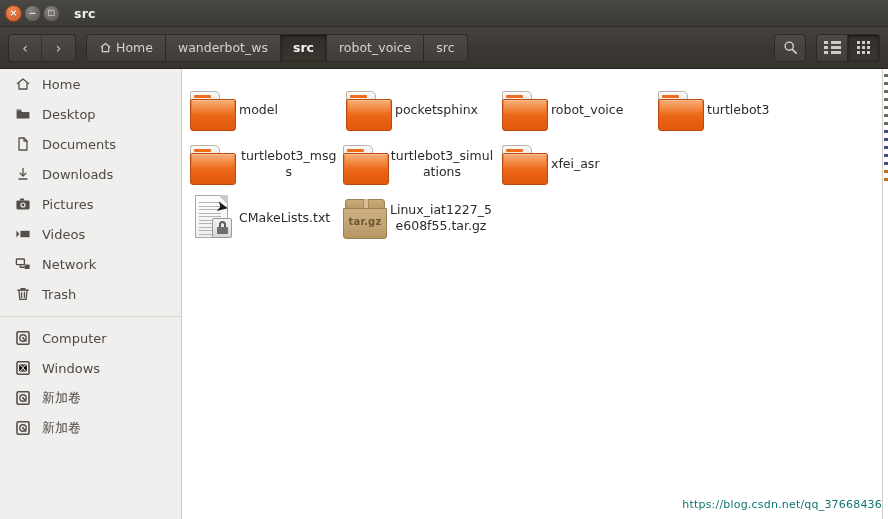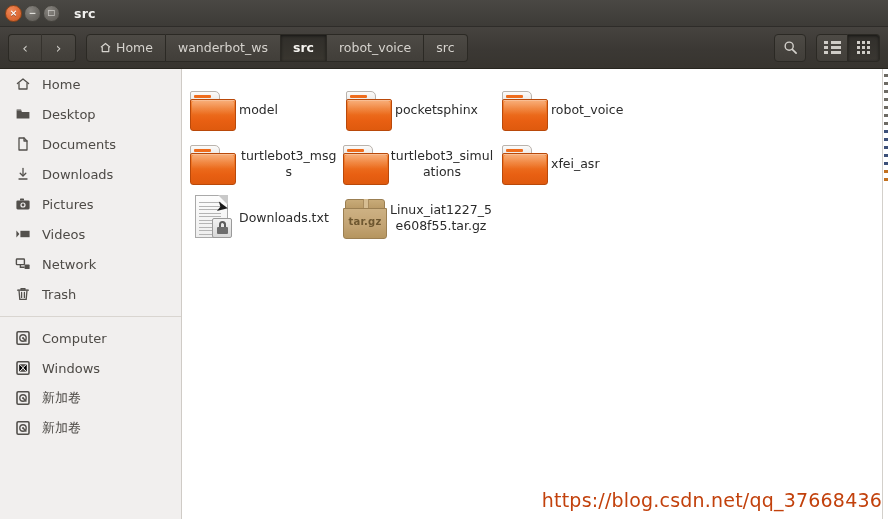--- a/index.html
+++ b/index.html
@@ -277,22 +277,22 @@
     text-align: center;
     font-size: 10px;
     color: #6e5730;
     font-weight: bold;
     letter-spacing: .2px;
   }
 
   
   .watermark {
     position: absolute; right: 6px; bottom: 8px;
-    color: #c2410c;
-    font-size: 19px;
+    color: #0f766e;
+    font-size: 11px;
     letter-spacing: .2px;
     user-select: none;
   }
   .edgestrip {
     position: absolute; right: 0; top: 69px;
     width: 6px; height: 450px;
     background: #ffffff;
     border-left: 1px solid #d3d0cb;
     box-sizing: border-box;
     overflow: hidden;
@@ -544,20 +544,29 @@
             </div>
             <div class="cell">
               <div class="iconbox">
                 <span class="folder">
                   <span class="back"></span>
                   <span class="front"></span>
                 </span>
               </div>
               <div class="label">robot_voice</div>
             </div>
+            <div class="cell">
+              <div class="iconbox">
+                <span class="folder">
+                  <span class="back"></span>
+                  <span class="front"></span>
+                </span>
+              </div>
+              <div class="label">turtlebot3</div>
+            </div>
           </div>
           <div class="row">
             <div class="cell">
               <div class="iconbox">
                 <span class="folder">
                   <span class="back"></span>
                   <span class="front"></span>
                 </span>
               </div>
               <div class="label">turtlebot3_msgs</div>
@@ -599,21 +608,21 @@
                     <i></i>
                     <i></i>
                   </span>
                   <span class="arrowemb">➤</span>
                   <span class="lock">
                     <span class="shackle"></span>
                     <span class="bodylock"></span>
                   </span>
                 </span>
               </div>
-              <div class="label">Downloads.txt</div>
+              <div class="label">CMakeLists.txt</div>
             </div>
             <div class="cell">
               <div class="iconbox">
                 <span class="archive">
                   <span class="boxtop"></span>
                   <span class="seam"></span>
                   <span class="boxbody"></span>
                   <span class="ext">tar.gz</span>
                 </span>
               </div>

